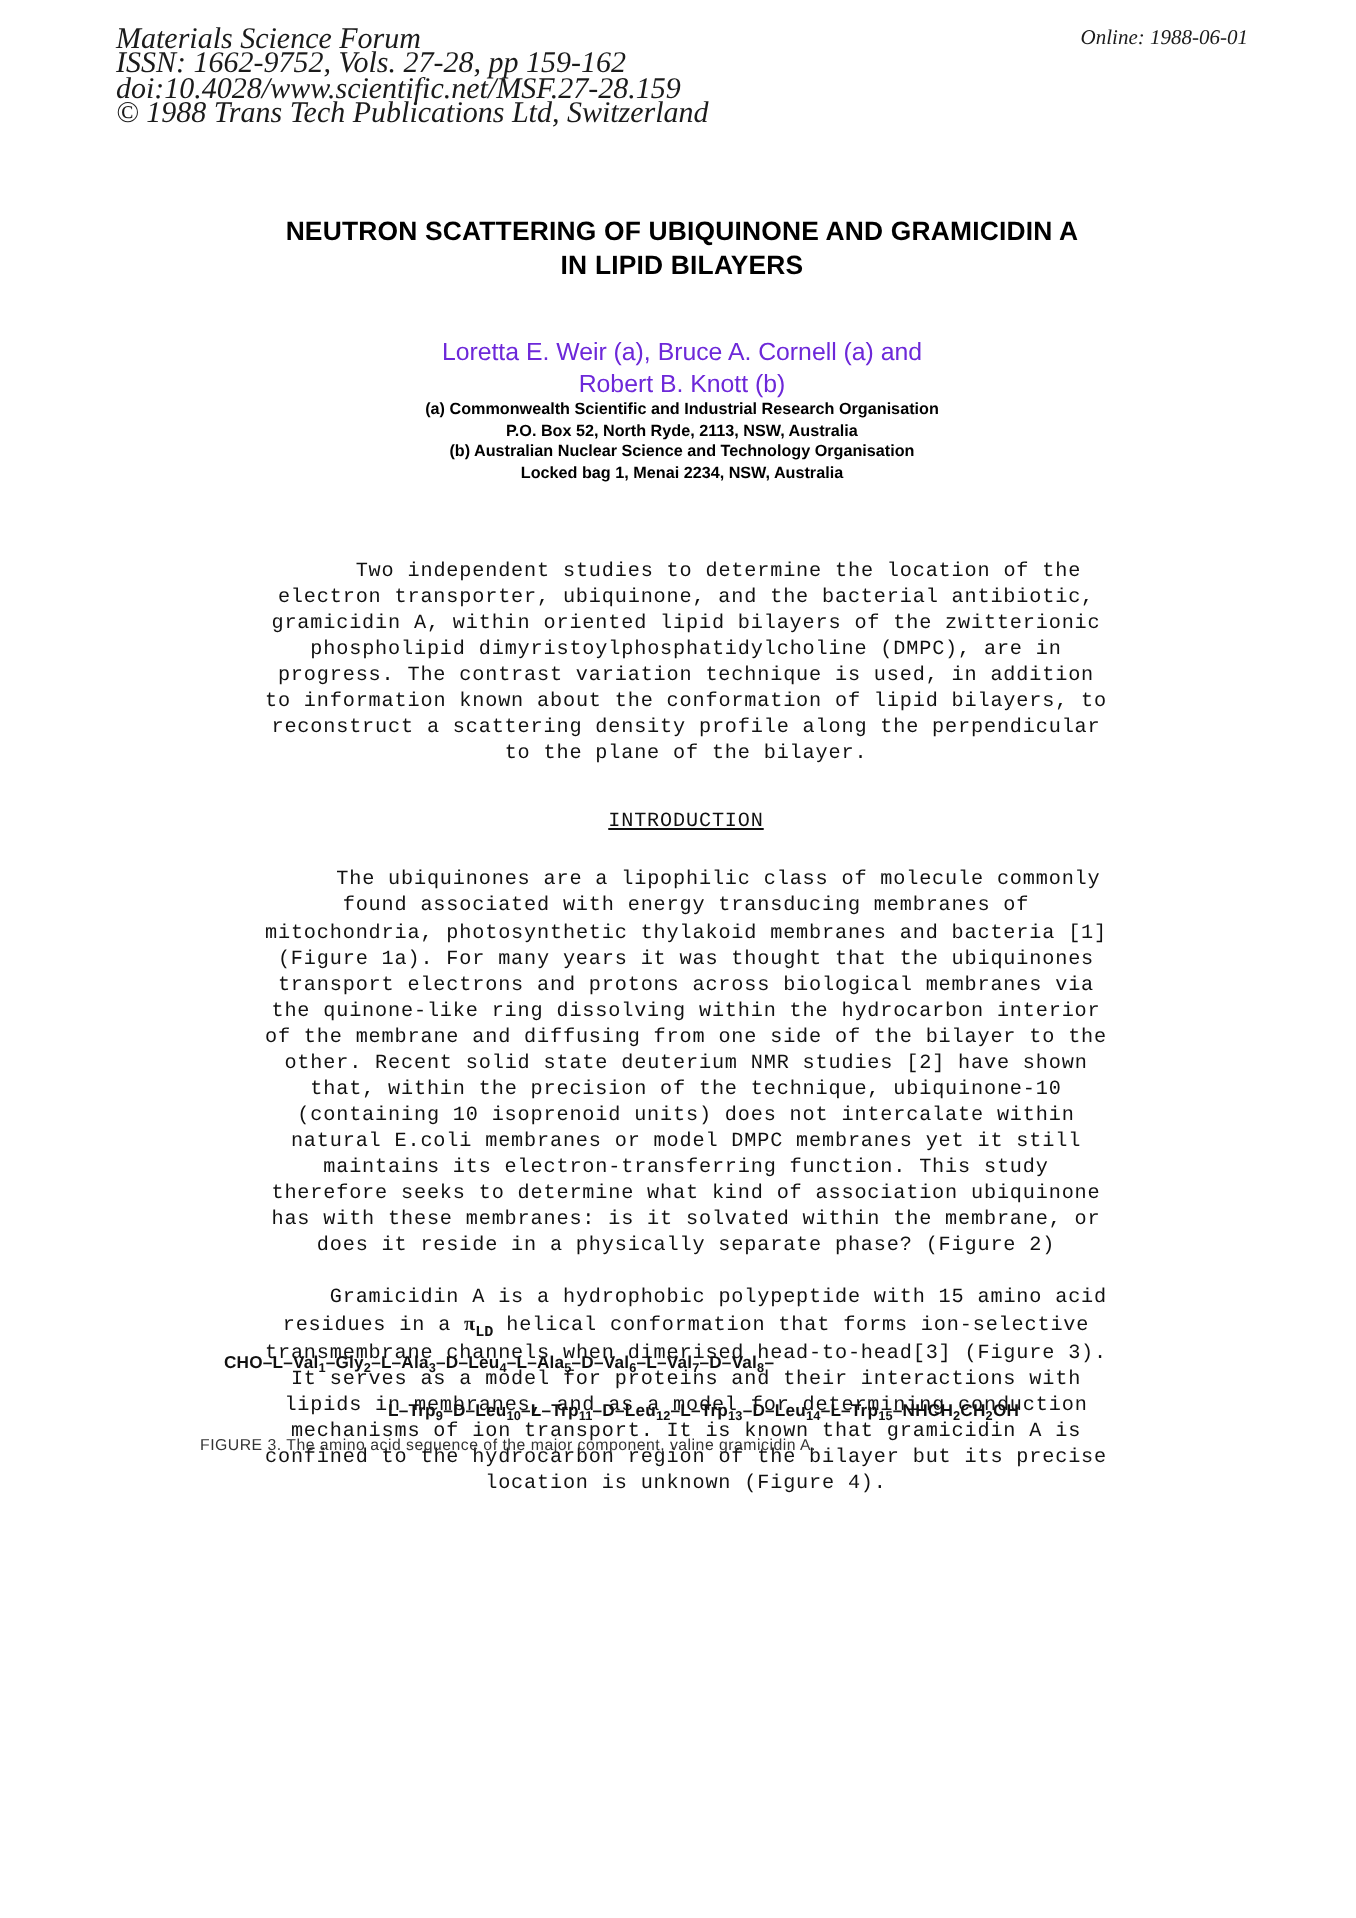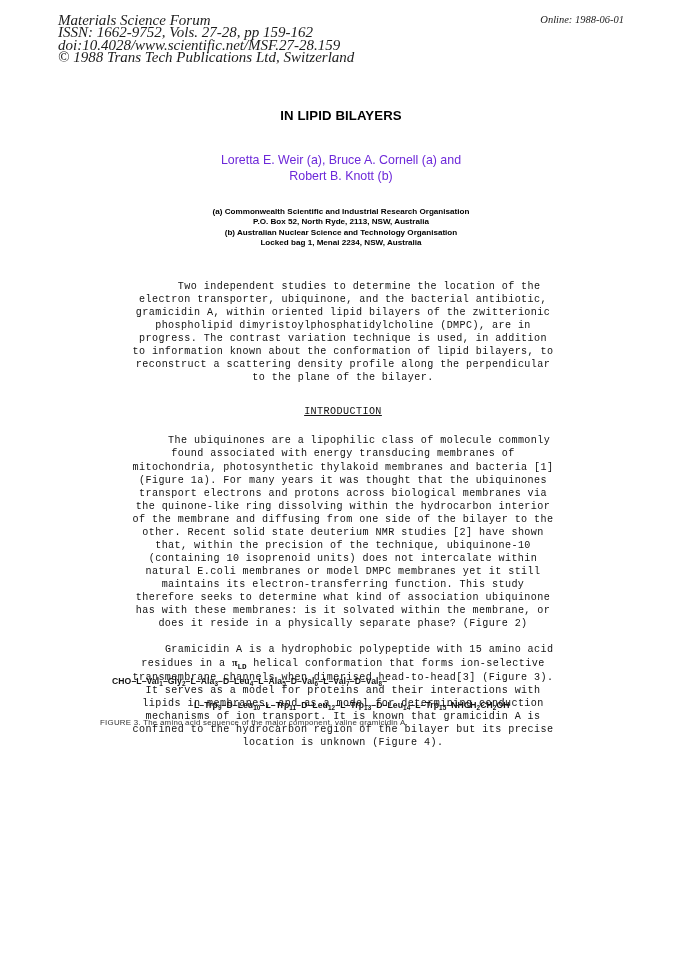--- a/index.html
+++ b/index.html
@@ -69,21 +69,21 @@
     color: #000;
   }
   .authors {
     margin-top: 27px;
     font-family: "Liberation Sans", sans-serif;
     font-size: 12.4px;
     line-height: 16px;
     color: #6d28d9;
   }
   .affiliations {
-    margin-top: 23px;
+    margin-top: 0;
     font-family: "Liberation Sans", sans-serif;
     font-weight: bold;
     font-size: 8.1px;
     line-height: 10.6px;
     color: #000;
   }
 
   
   .body-area {
     position: absolute;
@@ -173,20 +173,21 @@
       <div>Materials Science Forum</div>
       <div>ISSN: 1662-9752, Vols. 27-28, pp 159-162</div>
       <div>doi:10.4028/www.scientific.net/MSF.27-28.159</div>
       <div>© 1988 Trans Tech Publications Ltd, Switzerland</div>
     </div>
     <div class="pub-right">Online: 1988-06-01</div>
   </div>
 
   <div class="title-block">
     <div class="doc-title">
+      <div>NEUTRON SCATTERING OF UBIQUINONE AND GRAMICIDIN A</div>
       <div>IN LIPID BILAYERS</div>
     </div>
     <div class="authors">
       <div>Loretta E. Weir (a), Bruce A. Cornell (a) and</div>
       <div>Robert B. Knott (b)</div>
     </div>
     <div class="affiliations">
       <div>(a) Commonwealth Scientific and Industrial Research Organisation</div>
       <div>P.O. Box 52, North Ryde, 2113, NSW, Australia</div>
       <div>(b) Australian Nuclear Science and Technology Organisation</div>

